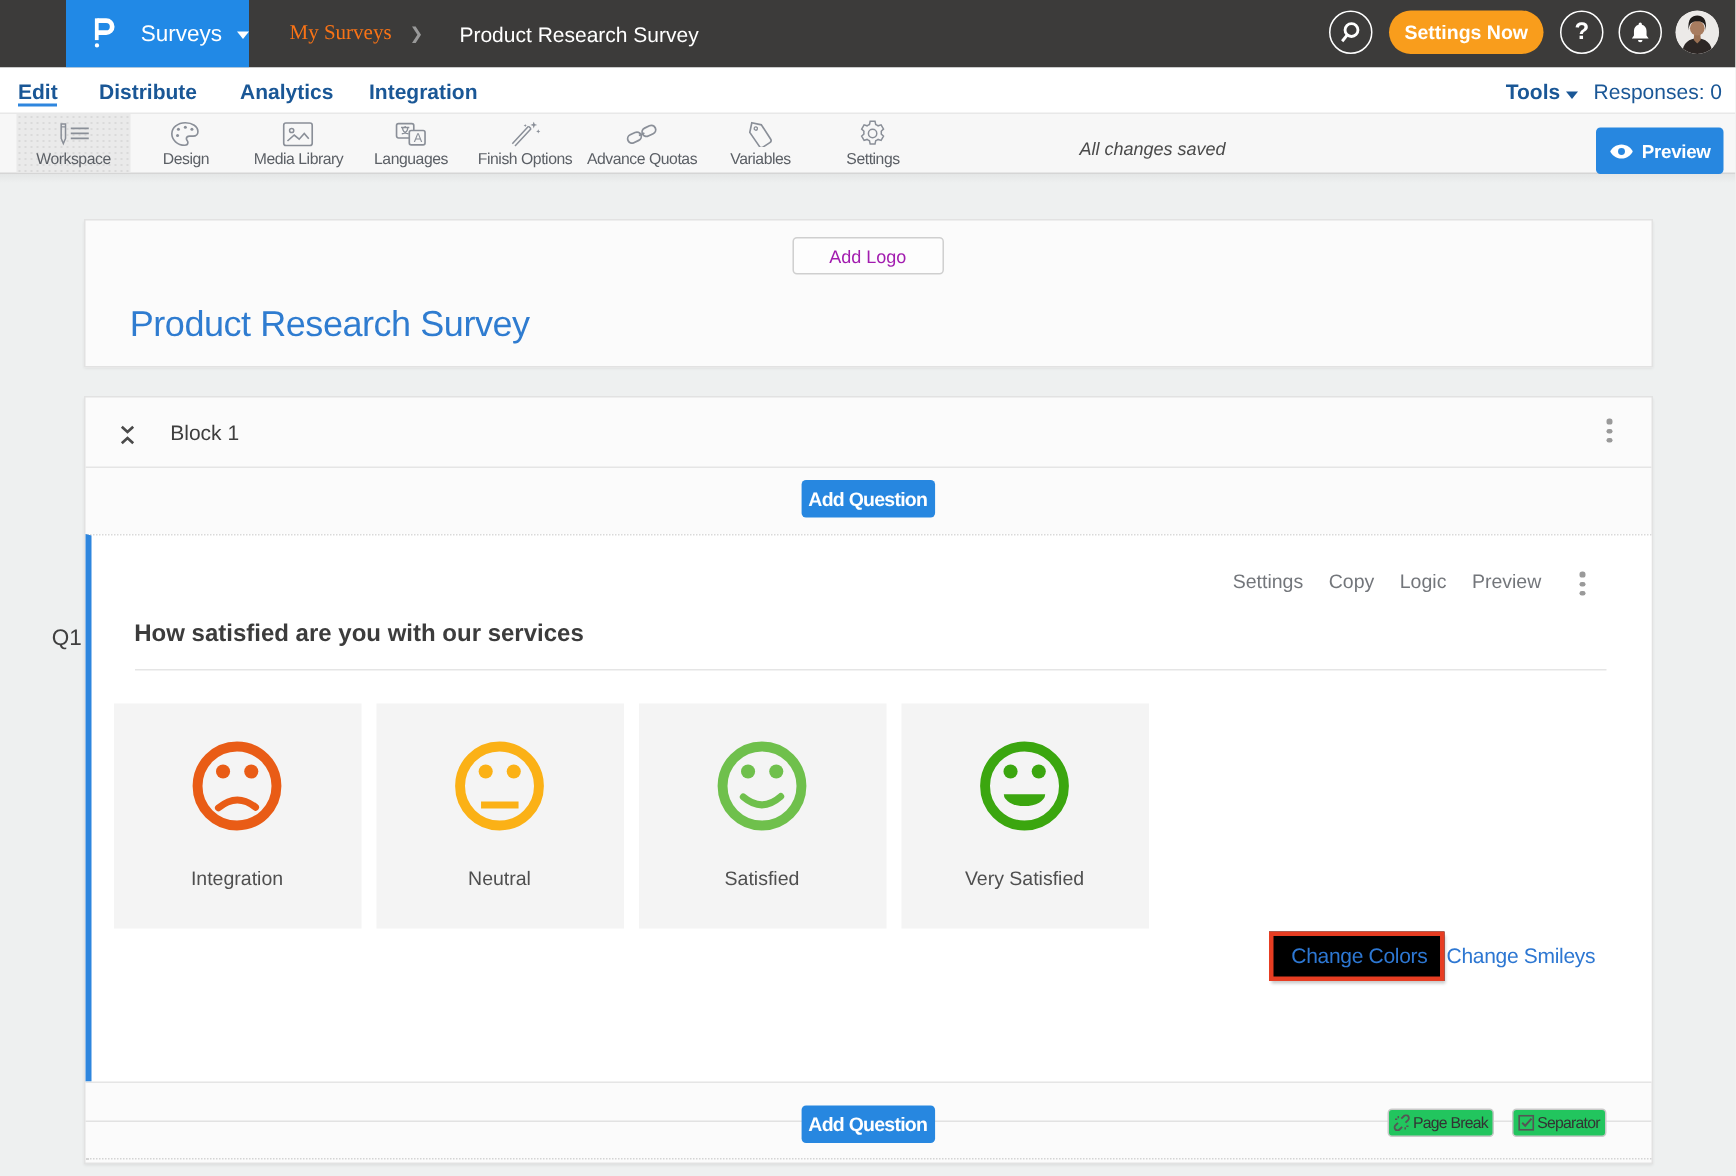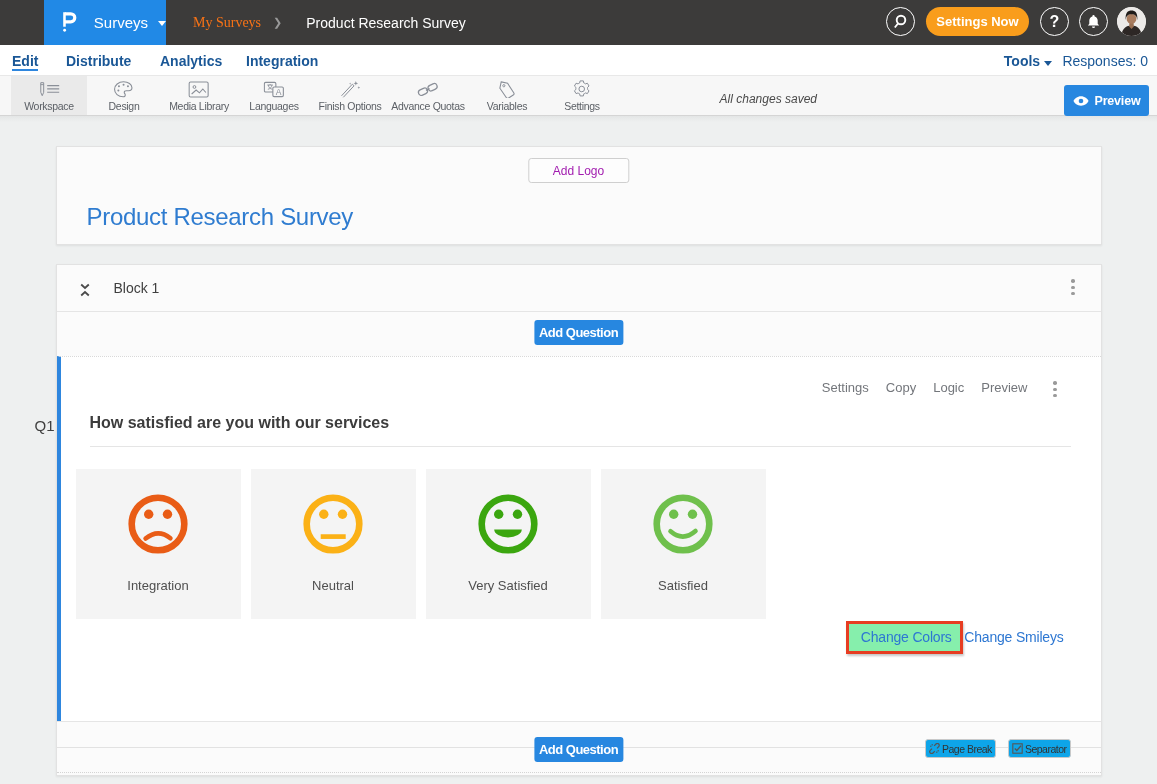--- a/index.html
+++ b/index.html
@@ -58,34 +58,34 @@
 .qlabel { position:absolute; left:-48px; top:60px; font-size:15px; color:#3f3f3f;margin-left:22px; }
 .qlinks { position:absolute; right:73px; top:23px; font-size:13px; color:#73767b; }
 .qlinks span { margin-left:17px; }
 .qkebab { position:absolute; right:44px; top:23px; }
 .qtitle { position:absolute; left:29px; right:30px; top:57px; padding-bottom:14px; font-size:16px; font-weight:bold; color:#3c3c3c; border-bottom:1px solid #e5e5e5; }
 .smilies { position:absolute; left:15px; top:112px; display:flex; }
 .sbox { width:165px; height:150px; background:#f4f4f4; margin-right:10px; position:relative; }
 .sbox svg { position:absolute; left:50%; transform:translateX(-50%); top:25px; }
 .sbox .slabel { position:absolute; bottom:26px; width:100%; text-align:center; font-size:13px; color:#4f4f4f; }
 .changes { position:absolute; right:37px; top:264px; height:50px; font-size:14px; letter-spacing:-0.2px; white-space:nowrap; }
-.redbox { display:inline-block; border:3px solid #e73d22; padding:5px 8px 6px 12px; background:#86efac; box-shadow:1px 2px 2px rgba(0,0,0,0.22); }
+.redbox { display:inline-block; border:3px solid #e73d22; padding:5px 8px 6px 12px; background:#000000; box-shadow:1px 2px 2px rgba(0,0,0,0.22); }
 .link { color:#2d77d2; }
 .vrow { position:absolute; left:0; right:0; bottom:0; border-top:1px solid #e5e5e5; height:48px; }
 .vrow .vlabel { position:absolute; left:28px; top:17px; font-size:14px; color:#3f3f3f; }
 .toggle { position:absolute; left:105px; top:19px; width:28px; height:13px; background:#d5d5d5; border-radius:7px; }
 .toggle .knob { position:absolute; left:-4px; top:-3.5px; width:20px; height:20px; background:#fdfdfd; border-radius:50%; box-shadow:0 1px 3px rgba(0,0,0,0.35); }
 .trash { position:absolute; right:37px; top:15px; }
 
 .card-foot { height:57px; position:relative; border-top:1px solid #e5e5e5; }
 .foot-line { position:absolute; left:0; right:0; top:25px; border-top:1px solid #e2e2e2; }
 .foot-dash { position:absolute; left:0; right:0; top:50px; border-top:1px dotted #d4d4d4; }
 .foot-addq { position:absolute; left:50%; transform:translateX(-50%); top:15px; }
 .foot-btns { position:absolute; right:30px; top:17px; display:flex; }
-.small-btn { background:#0ea5e9; border:1px solid #c9c9c9; border-radius:3px; font-size:10.5px; letter-spacing:-0.5px; color:#333; display:flex; align-items:center; padding:0 3px; height:19px; margin-left:12px; position:relative; z-index:2; }
+.small-btn { background:#22c55e; border:1px solid #c9c9c9; border-radius:3px; font-size:10.5px; letter-spacing:-0.5px; color:#333; display:flex; align-items:center; padding:0 3px; height:19px; margin-left:12px; position:relative; z-index:2; }
 .small-btn svg { margin-right:2px; }
 </style>
 </head>
 <body>
 
 <div class="topbar">
   <div class="logo-box">
     <svg width="14" height="20" viewBox="0 0 14 20" style="margin-top:-2px;">
       <path d="M2 1.7 h5.9 a4.05 4.05 0 0 1 0 8.1 H2" fill="none" stroke="#fff" stroke-width="3.2"></path>
       <rect x="0.2" y="0.1" width="2.6" height="14.7" fill="#fff"></rect>
@@ -265,35 +265,35 @@
           <svg width="60" height="60" viewBox="0 0 60 60">
             <circle cx="30" cy="30" r="26.3" fill="none" stroke="#fbb116" stroke-width="6.6"></circle>
             <circle cx="20.8" cy="20.3" r="4.7" fill="#fbb116"></circle>
               <circle cx="39.5" cy="20.3" r="4.7" fill="#fbb116"></circle>
             <path d="M17.7 42.6 h25" stroke="#fbb116" stroke-width="4.7"></path>
           </svg>
           <span class="slabel">Neutral</span>
         </div>
         <div class="sbox">
           <svg width="60" height="60" viewBox="0 0 60 60">
+            <circle cx="30" cy="30" r="26.3" fill="none" stroke="#6fc04c" stroke-width="6.6"></circle>
+            <circle cx="20.7" cy="20.3" r="4.7" fill="#6fc04c"></circle>
+              <circle cx="39.5" cy="20.3" r="4.7" fill="#6fc04c"></circle>
+            <path d="M17.5 37.3 Q30 48 42.5 37" fill="none" stroke="#6fc04c" stroke-width="4.6" stroke-linecap="round"></path>
+          </svg>
+          <span class="slabel">Satisfied</span>
+        </div>
+        <div class="sbox">
+          <svg width="60" height="60" viewBox="0 0 60 60">
             <circle cx="30" cy="30" r="26.3" fill="none" stroke="#3ba60f" stroke-width="6.6"></circle>
             <circle cx="20.7" cy="20.3" r="4.7" fill="#3ba60f"></circle>
               <circle cx="39.5" cy="20.3" r="4.7" fill="#3ba60f"></circle>
             <path d="M16.2 35.5 h27.6 A 13.8 7.9 0 0 1 16.2 35.5 Z" fill="#3ba60f"></path>
           </svg>
           <span class="slabel">Very Satisfied</span>
-        </div>
-        <div class="sbox">
-          <svg width="60" height="60" viewBox="0 0 60 60">
-            <circle cx="30" cy="30" r="26.3" fill="none" stroke="#6fc04c" stroke-width="6.6"></circle>
-            <circle cx="20.7" cy="20.3" r="4.7" fill="#6fc04c"></circle>
-              <circle cx="39.5" cy="20.3" r="4.7" fill="#6fc04c"></circle>
-            <path d="M17.5 37.3 Q30 48 42.5 37" fill="none" stroke="#6fc04c" stroke-width="4.6" stroke-linecap="round"></path>
-          </svg>
-          <span class="slabel">Satisfied</span>
         </div>
       </div>
       <div class="changes">
         <span class="redbox"><span class="link">Change Colors</span></span>
         <span class="link" style="margin-left:-2px;">Change Smileys</span>
       </div>
     </div>
     <div class="card-foot">
       <div class="foot-line"></div>
       <div class="foot-dash"></div>

